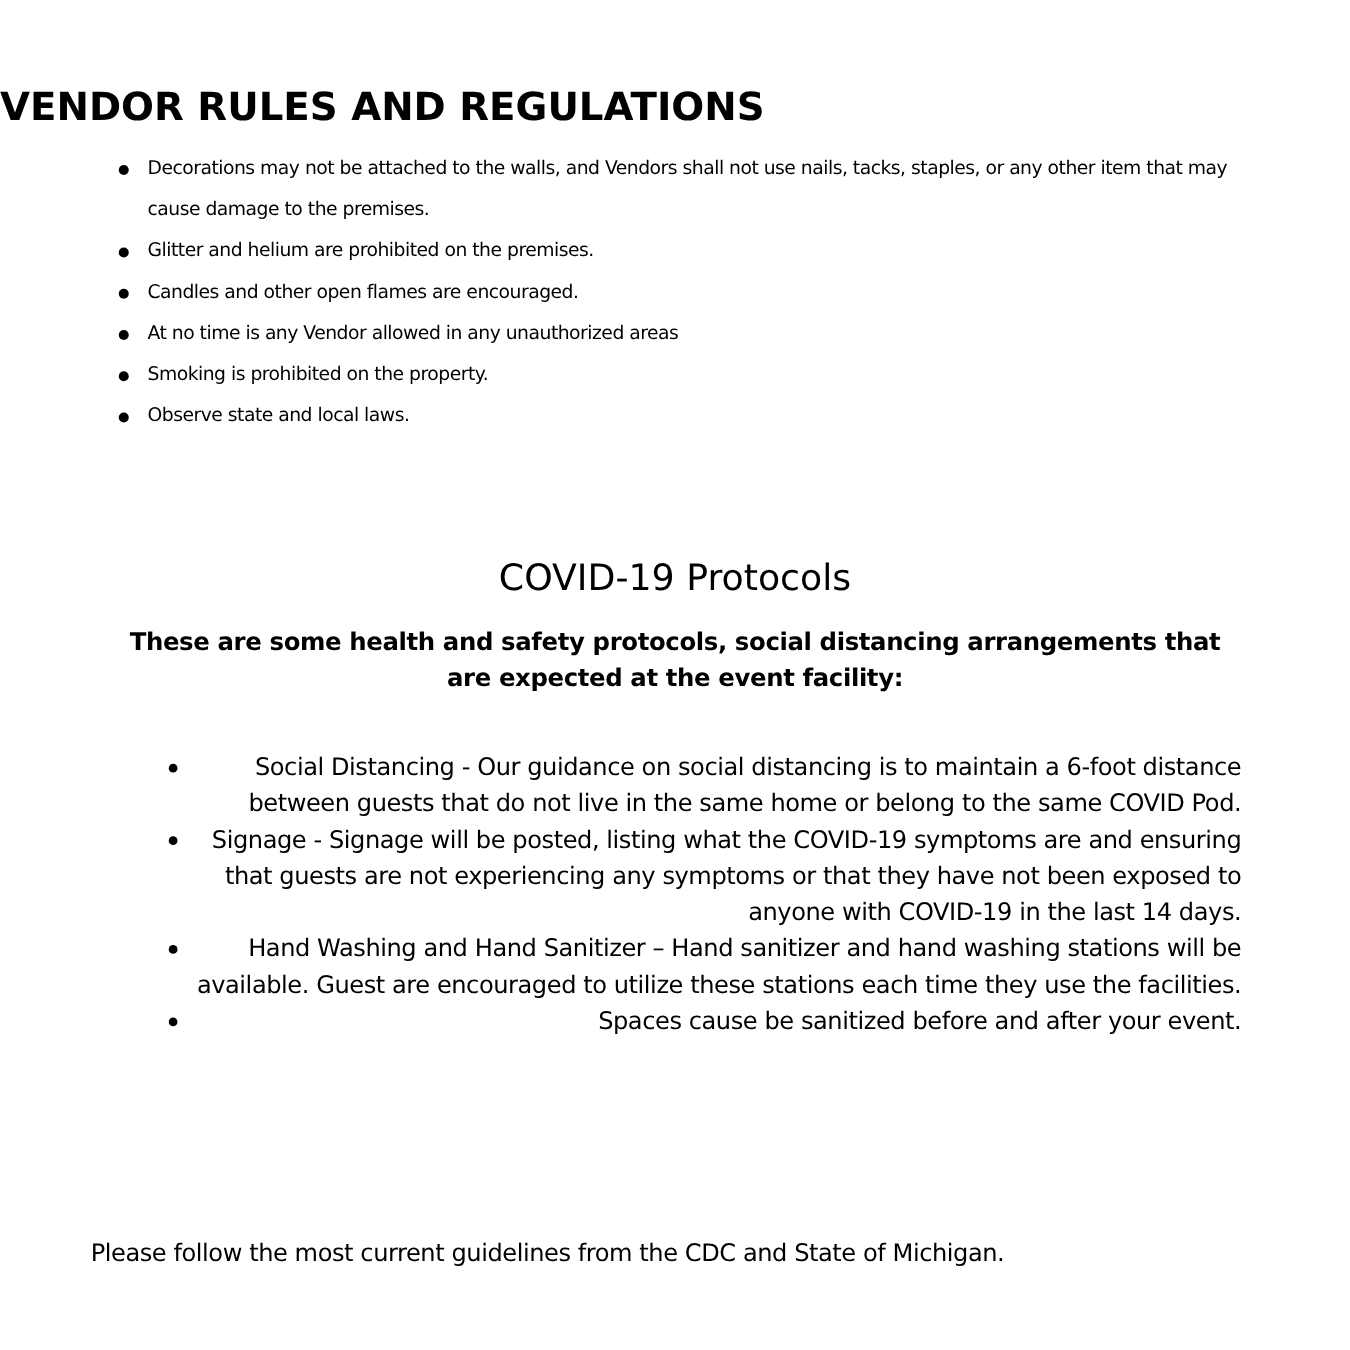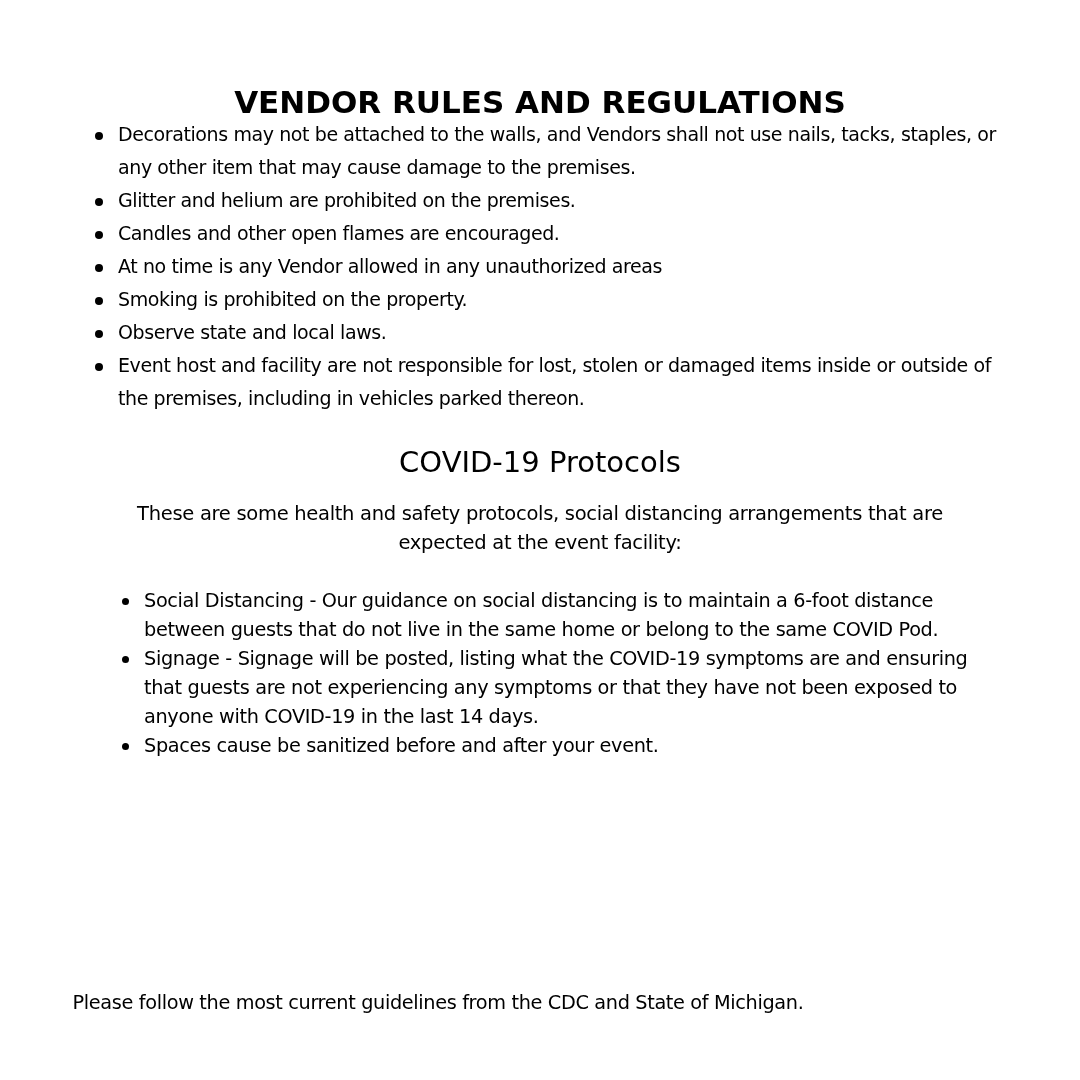--- a/index.html
+++ b/index.html
@@ -1,45 +1,45 @@
 <!DOCTYPE html>
 <html><head>
   <meta charset="utf-8">
   <style>
     html, body { margin: 0; padding: 0; background: #ffffff; }
     body { width: 1080px; height: 1080px; overflow: hidden; color: #000; font-family: "DejaVu Sans", sans-serif; position: relative; }
-    .title1 { position: absolute; left: 0; width: 1080px; top: 84px; text-align: center; font-weight: bold; font-size: 31px; letter-spacing: 0px; margin: 0; }
+    .title1 { position: absolute; left: 0; width: 1080px; top: 68px; font-weight: bold; font-size: 31px; letter-spacing: 0px; margin: 0; }
     ul.rules { position: absolute; left: 95px; top: 118px; width: 920px; margin: 0; padding: 0; list-style: none; }
-    ul.rules li { position: relative; padding-left: 23px; font-size: 19px; line-height: 33px; letter-spacing: -0.4px; }
+    ul.rules li { position: relative; padding-left: 23px; font-size: 15px; line-height: 33px; letter-spacing: -0.4px; }
     ul.rules li .bullet { position: absolute; left: 0; top: 14px; width: 8px; height: 8px; border-radius: 50%; background: #000; }
     .title2 { position: absolute; left: 0; width: 1080px; top: 445px; text-align: center; font-weight: normal; font-size: 29px; margin: 0; }
-    .intro { position: absolute; left: 100px; width: 880px; top: 499px; text-align: center; font-weight: normal; font-size: 19.5px; line-height: 29px; letter-spacing: -0.3px; margin: 0; }
-    ul.covid { position: absolute; left: 120px; top: 586px; width: 860px; margin: 0; padding: 0; list-style: none; }
+    .intro { position: absolute; left: 100px; width: 880px; top: 499px; text-align: center; font-weight: bold; font-size: 19.5px; line-height: 29px; letter-spacing: -0.3px; margin: 0; }
+    ul.covid { position: absolute; left: 120px; top: 586px; width: 860px; margin: 13px; padding: 0; list-style: none; text-align: right; }
     ul.covid li { position: relative; padding-left: 24px; font-size: 19.3px; line-height: 29px; letter-spacing: -0.35px; }
     ul.covid li .bullet { position: absolute; left: 2px; top: 12px; width: 7px; height: 7px; border-radius: 50%; background: #000; }
     .footer { position: absolute; left: 0; width: 876px; top: 991px; text-align: center; font-size: 19.3px; letter-spacing: -0.35px; margin: 0; }
   </style>
 </head>
 <body>
 
 <h1 class="title1">VENDOR RULES AND REGULATIONS</h1>
 
 <ul class="rules">
   <li><span class="bullet"></span><span>Decorations may not be attached to the walls, and Vendors shall not use nails, tacks, staples, or any other item that may cause damage to the premises.</span></li>
   <li><span class="bullet"></span><span>Glitter and helium are prohibited on the premises.</span></li>
   <li><span class="bullet"></span><span>Candles and other open flames are encouraged.</span></li>
   <li><span class="bullet"></span><span>At no time is any Vendor allowed in any unauthorized areas</span></li>
   <li><span class="bullet"></span><span>Smoking is prohibited on the property.</span></li>
   <li><span class="bullet"></span><span>Observe state and local laws.</span></li>
-  <li><span class="bullet"></span><span>Event host and facility are not responsible for lost, stolen or damaged items inside or outside of the premises, including in vehicles parked thereon.</span></li>
 </ul>
 
 <h2 class="title2">COVID-19 Protocols</h2>
 
 <p class="intro">These are some health and safety protocols, social distancing arrangements that are expected at the event facility:</p>
 
 <ul class="covid">
   <li><span class="bullet"></span><span>Social Distancing - Our guidance on social distancing is to maintain a 6-foot distance between guests that do not live in the same home or belong to the same COVID Pod.</span></li>
   <li><span class="bullet"></span><span>Signage - Signage will be posted, listing what the COVID-19 symptoms are and ensuring that guests are not experiencing any symptoms or that they have not been exposed to anyone with COVID-19 in the last 14 days.</span></li>
+  <li><span class="bullet"></span><span>Hand Washing and Hand Sanitizer – Hand sanitizer and hand washing stations will be available. Guest are encouraged to utilize these stations each time they use the facilities.</span></li>
   <li><span class="bullet"></span><span>Spaces cause be sanitized before and after your event.</span></li>
 </ul>
 
 <p class="footer">Please follow the most current guidelines from the CDC and State of Michigan.</p>
 
 </body></html>

